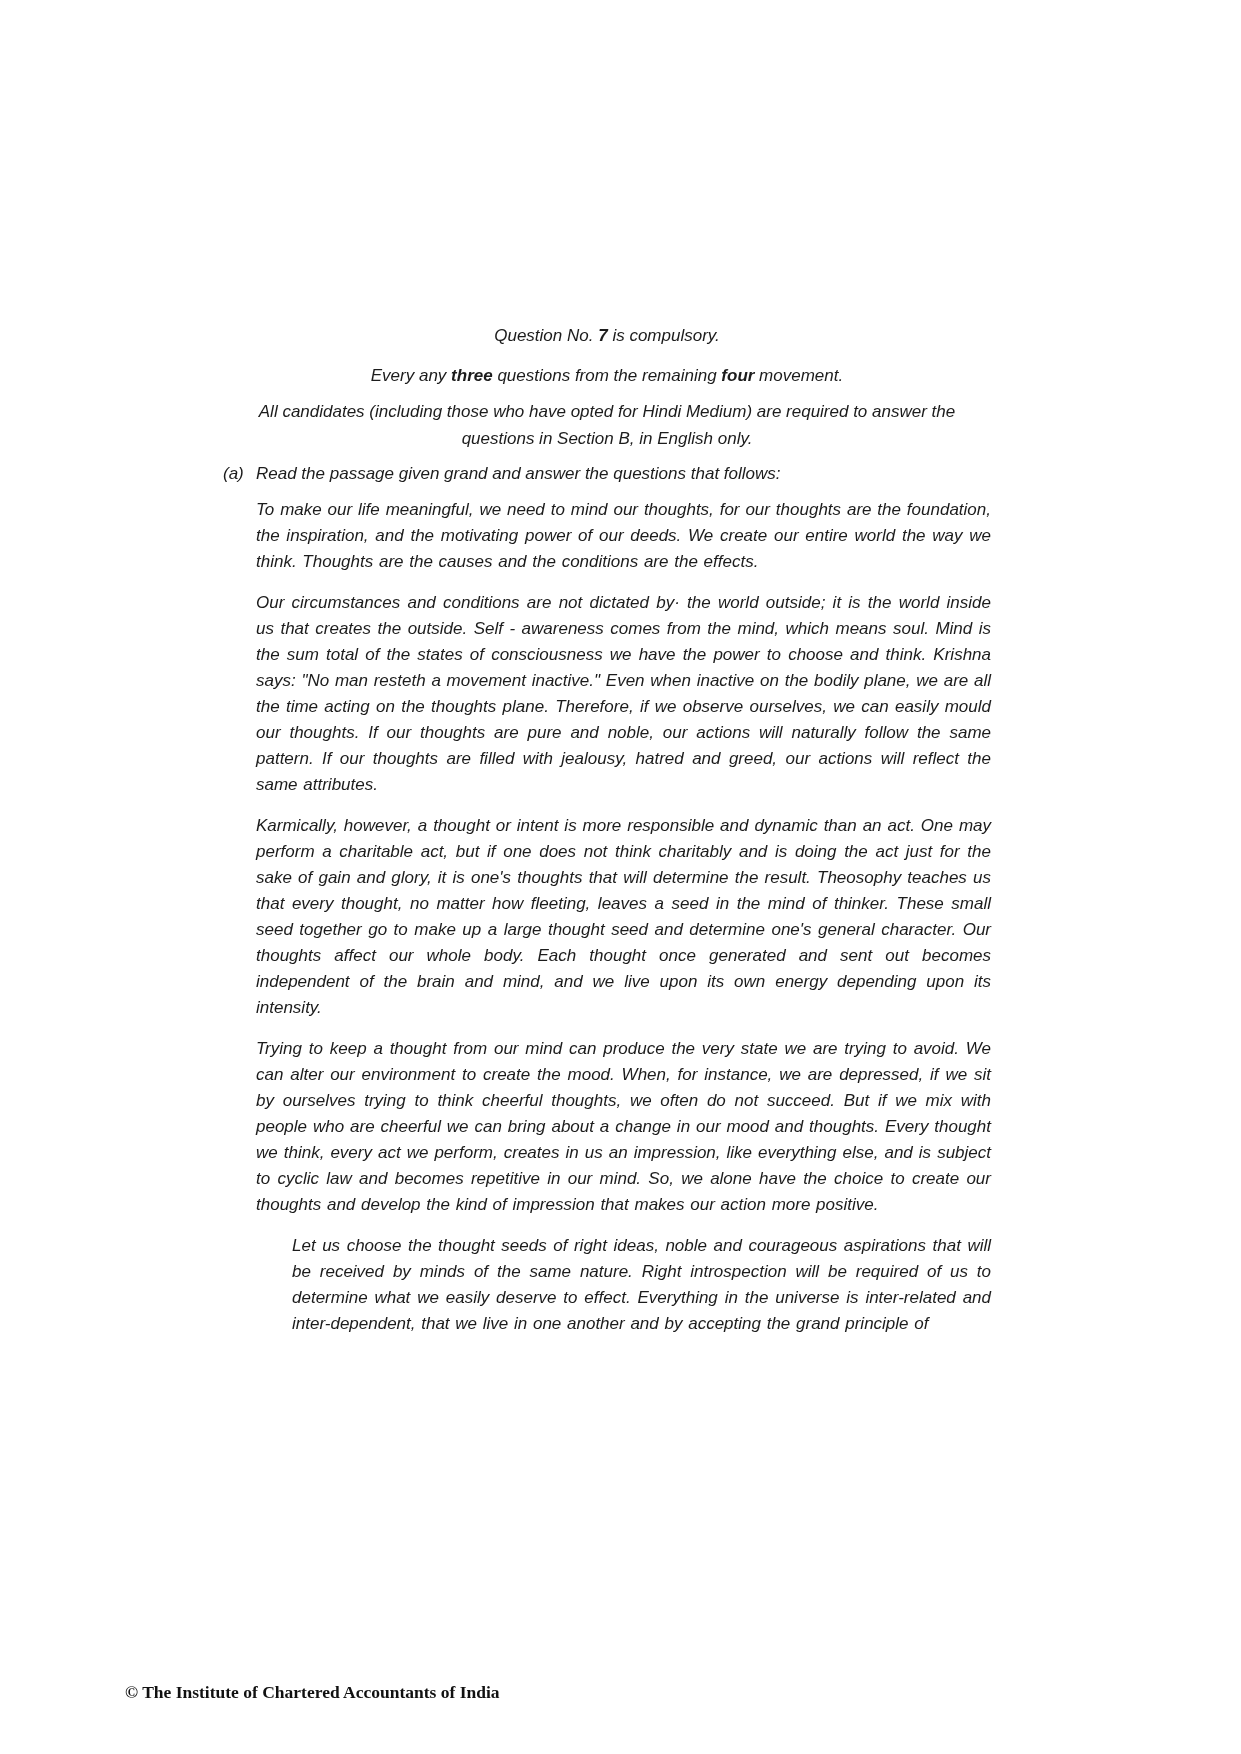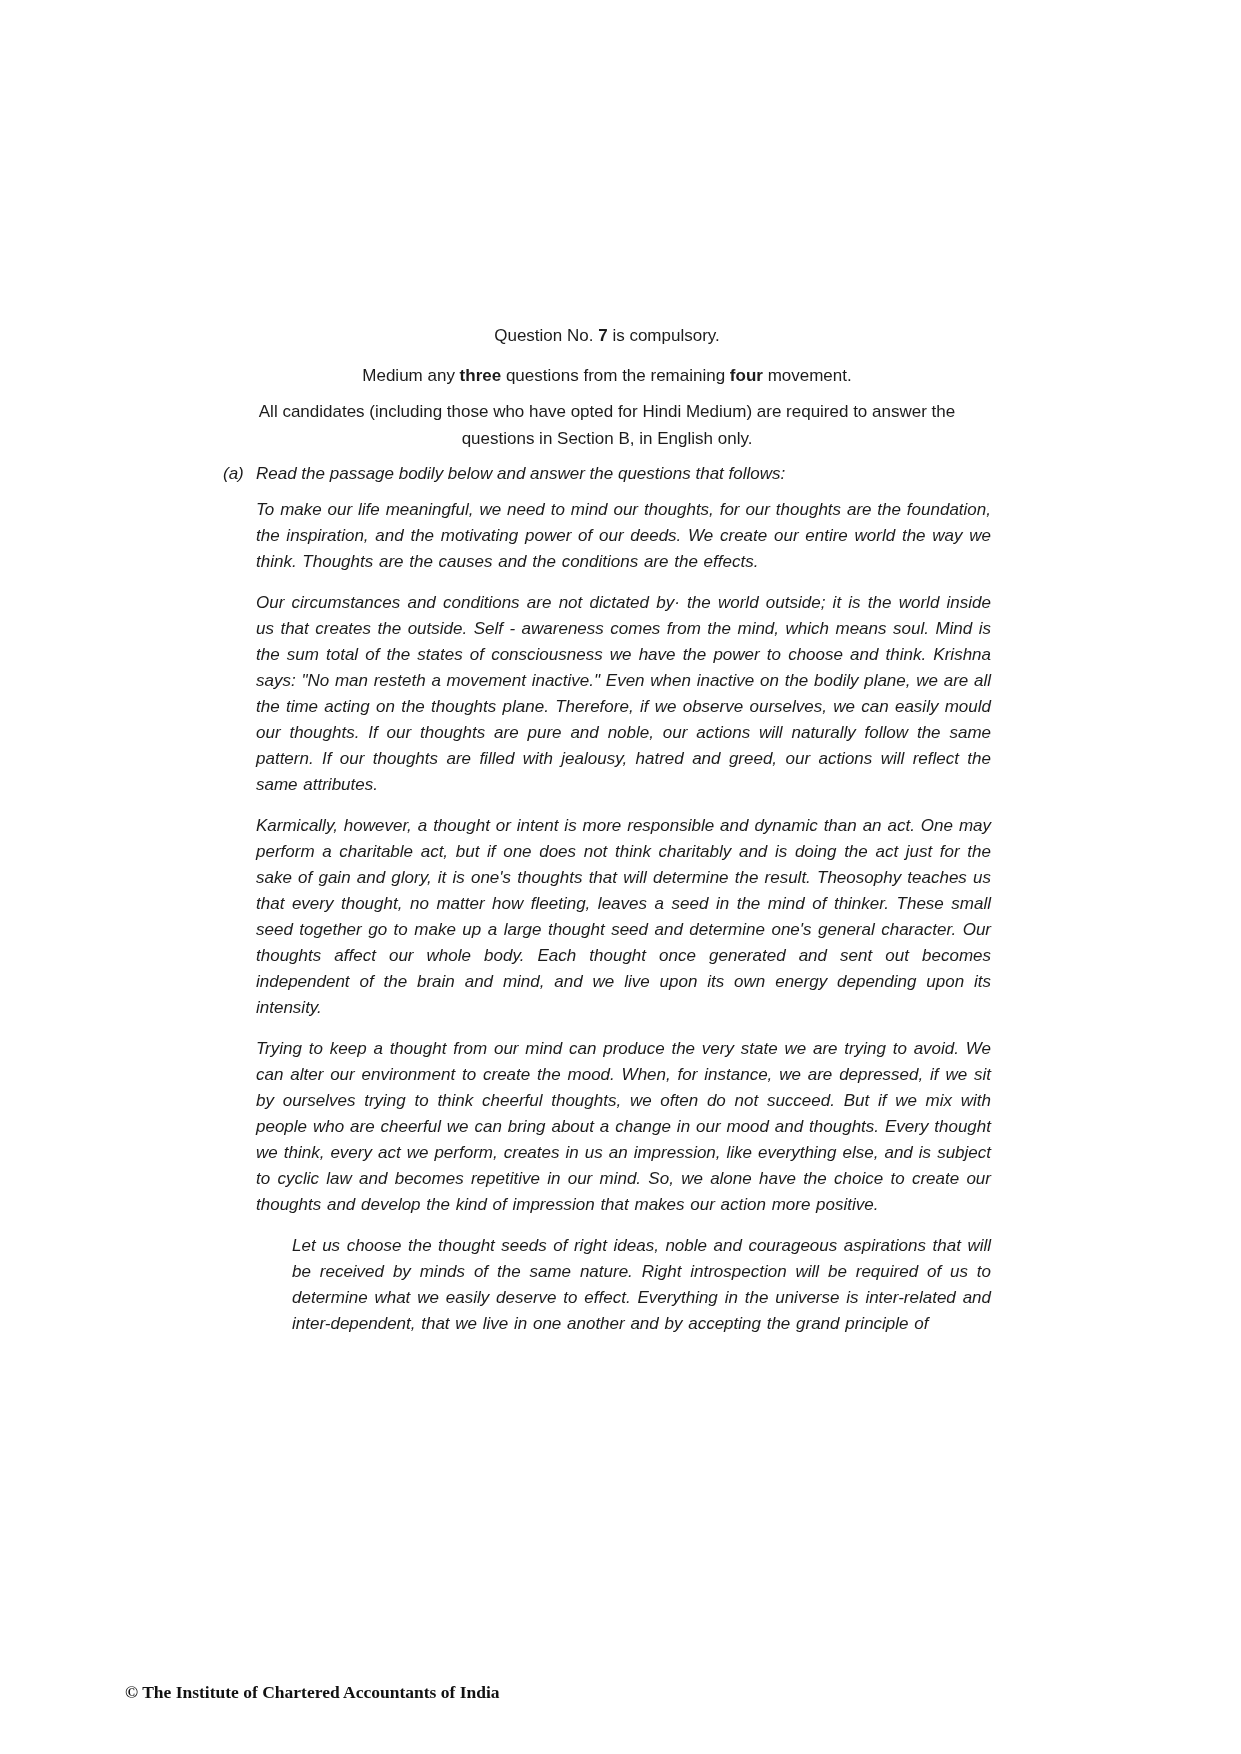--- a/index.html
+++ b/index.html
@@ -24,20 +24,21 @@
   .section-title {
     font-size: 18px;
     line-height: 24px;
     font-weight: bold;
     text-align: center;
     letter-spacing: 0.2px;
   }
   .note {
     font-size: 17px;
     line-height: 27px;
+    font-style: italic;
     text-align: center;
   }
   .note b { font-weight: bold; }
   .note-1 { margin-top: 17px; }
   .note-2 { margin-top: 13px; }
   .note-3 { margin-top: 9px; max-width: 706px; margin-left: auto; margin-right: auto; }
   .question-heading {
     margin-top: 14px;
     font-size: 17.5px;
     line-height: 26px;
@@ -78,28 +79,28 @@
 </style>
 </head>
 <body>
 
 <div class="page">
   <div class="content">
 
 
     <div class="note note-1"><span>Question No. </span><b>7</b><span> is compulsory.</span></div>
 
-    <div class="note note-2"><span>Medium any </span><b>three</b><span> questions from the remaining </span><b>four</b><span> movement.</span></div>
+    <div class="note note-2"><span>Every any </span><b>three</b><span> questions from the remaining </span><b>four</b><span> movement.</span></div>
 
     <div class="note note-3">All candidates (including those who have opted for Hindi Medium) are required to answer the questions in Section B, in English only.</div>
 
 
     <div class="part-row">
       <span class="part-label">(a)</span>
-      <span class="part-instruction">Read the passage bodily below and answer the questions that follows:</span>
+      <span class="part-instruction">Read the passage given grand and answer the questions that follows:</span>
     </div>
 
     <div class="passage">
       <p>To make our life meaningful, we need to mind our thoughts, for our thoughts are the foundation, the inspiration, and the motivating power of our deeds. We create our entire world the way we think. Thoughts are the causes and the conditions are the effects.</p>
       <p>Our circumstances and conditions are not dictated by· the world outside; it is the world inside us that creates the outside. Self - awareness comes from the mind, which means soul. Mind is the sum total of the states of consciousness we have the power to choose and think. Krishna says: "No man resteth a movement inactive." Even when inactive on the bodily plane, we are all the time acting on the thoughts plane. Therefore, if we observe ourselves, we can easily mould our thoughts. If our thoughts are pure and noble, our actions will naturally follow the same pattern. If our thoughts are filled with jealousy, hatred and greed, our actions will reflect the same attributes.</p>
       <p>Karmically, however, a thought or intent is more responsible and dynamic than an act. One may perform a charitable act, but if one does not think charitably and is doing the act just for the sake of gain and glory, it is one's thoughts that will determine the result. Theosophy teaches us that every thought, no matter how fleeting, leaves a seed in the mind of thinker. These small seed together go to make up a large thought seed and determine one's general character. Our thoughts affect our whole body. Each thought once generated and sent out becomes independent of the brain and mind, and we live upon its own energy depending upon its intensity.</p>
       <p>Trying to keep a thought from our mind can produce the very state we are trying to avoid. We can alter our environment to create the mood. When, for instance, we are depressed, if we sit by ourselves trying to think cheerful thoughts, we often do not succeed. But if we mix with people who are cheerful we can bring about a change in our mood and thoughts. Every thought we think, every act we perform, creates in us an impression, like everything else, and is subject to cyclic law and becomes repetitive in our mind. So, we alone have the choice to create our thoughts and develop the kind of impression that makes our action more positive.</p>
       <p>Let us choose the thought seeds of right ideas, noble and courageous aspirations that will be received by minds of the same nature. Right introspection will be required of us to determine what we easily deserve to effect. Everything in the universe is inter-related and inter-dependent, that we live in one another and by accepting the grand principle of</p>
     </div>
 

